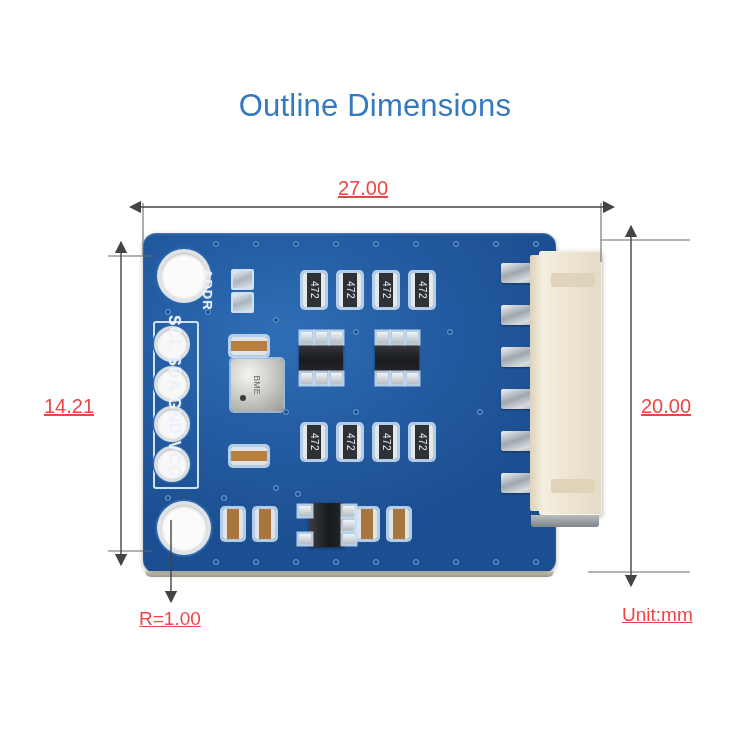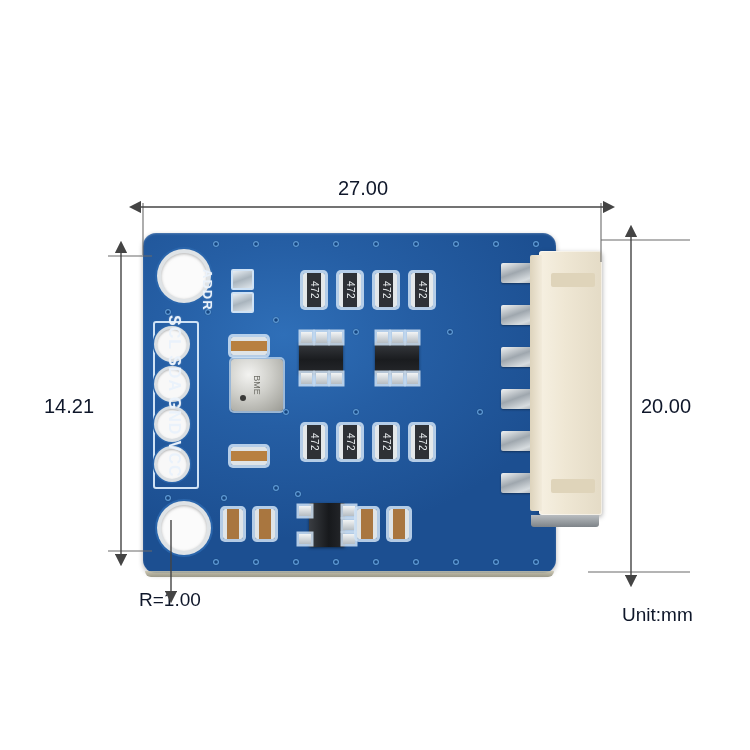--- a/index.html
+++ b/index.html
@@ -26,27 +26,28 @@
     font-size: 31px;
     font-weight: 400;
     color: #3479bd;
     letter-spacing: 0.2px;
   }
 
   
   .dim-text {
     position: absolute;
     font-size: 20px;
-    color: #0f172a;
+    color: #ef4444;
     white-space: nowrap;
+    text-decoration: underline;
   }
   #dim-top-label   { left: 338px; top: 177px; }
   #dim-left-label  { left: 44px;  top: 395px; }
   #dim-right-label { left: 641px; top: 395px; }
-  #radius-label    { left: 139px; top: 589px; font-size: 19px; }
+  #radius-label    { left: 139px; top: 608px; font-size: 19px; }
   #unit-label      { left: 622px; top: 604px; font-size: 19px; }
 
   
   #overlay {
     position: absolute;
     left: 0; top: 0;
     width: 750px; height: 750px;
     pointer-events: none;
   }
 
@@ -301,20 +302,21 @@
     height: 12px;
     background: linear-gradient(#b9bdc0, #7e8489);
     border-radius: 0 0 3px 3px;
   }
 </style>
 </head>
 <body>
 
 <div id="page">
 
+  <div id="title">Outline Dimensions</div>
 
   <div class="dim-text" id="dim-top-label">27.00</div>
   <div class="dim-text" id="dim-left-label">14.21</div>
   <div class="dim-text" id="dim-right-label">20.00</div>
   <div class="dim-text" id="radius-label">R=1.00</div>
   <div class="dim-text" id="unit-label">Unit:mm</div>
 
   <div id="pcb">
 
     <div class="board">

